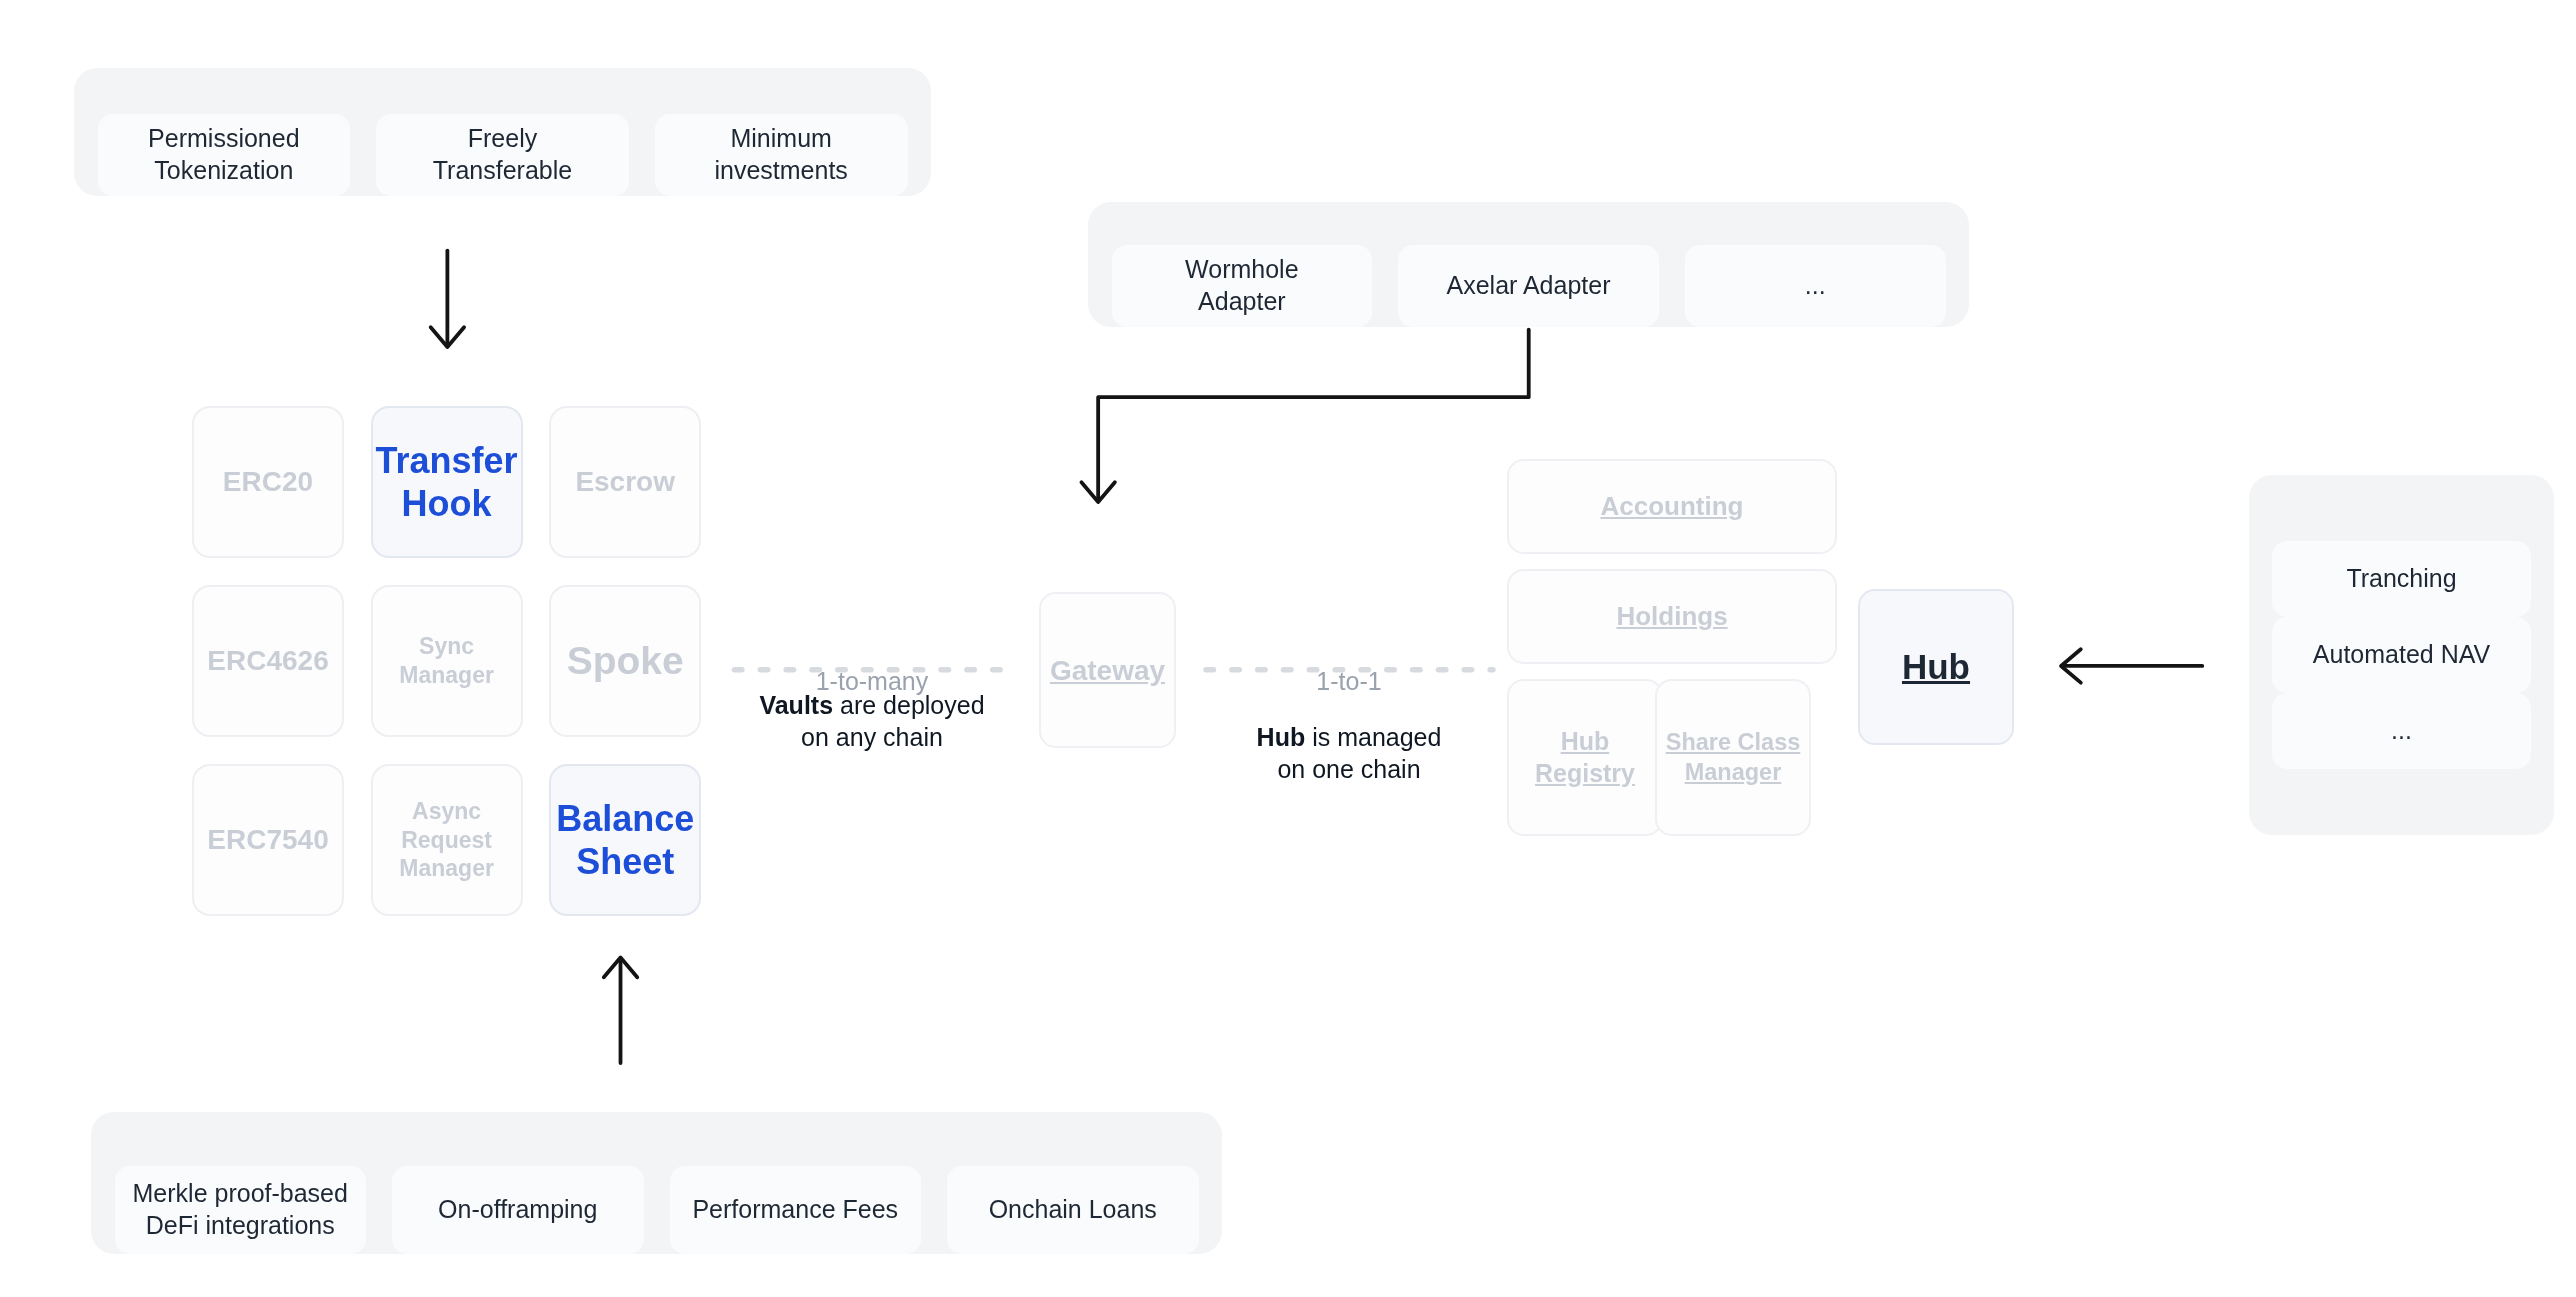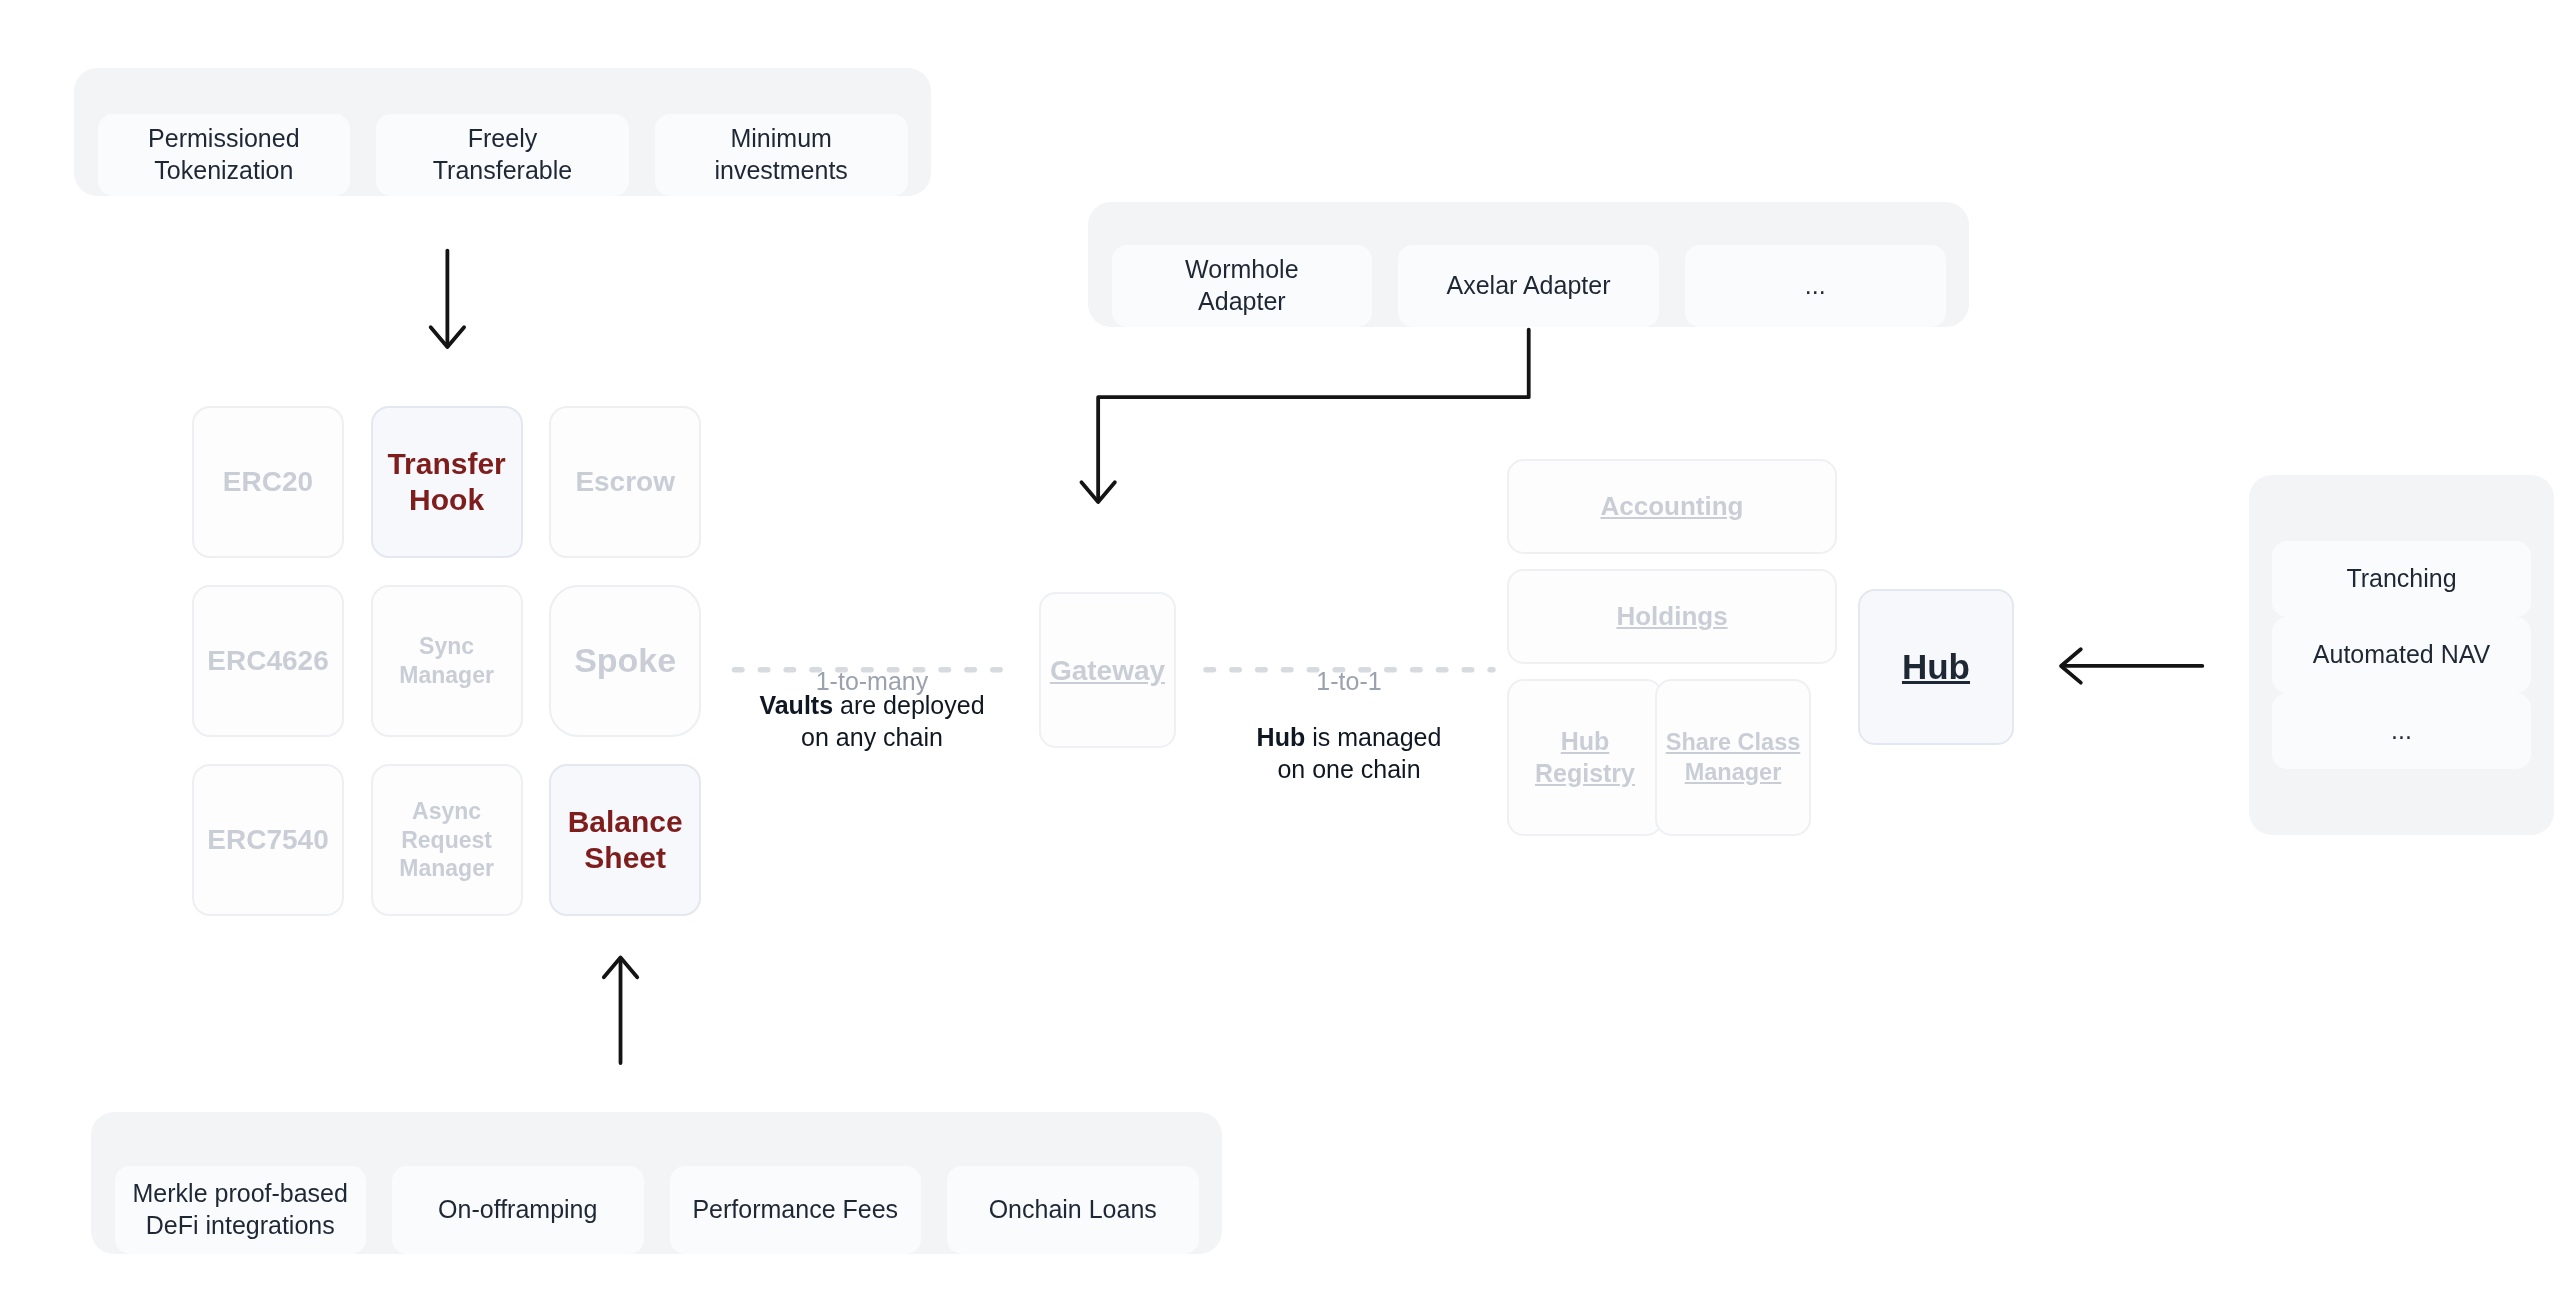--- a/index.html
+++ b/index.html
@@ -17,23 +17,23 @@
   .panel--col .chip{flex:none;height:76px;width:100%;padding:0;}
   .chip span{display:inline-block;}
   .chip--w2 span{max-width:166px;}
   .chip--wide2 span{max-width:237px;}
 
   .grid{position:absolute;left:192px;top:406px;width:509px;height:510px;display:grid;
         grid-template-columns:repeat(3,152px);grid-template-rows:repeat(3,152px);gap:27px 26.6px;}
   .cell{border-radius:18px;display:flex;align-items:center;justify-content:center;text-align:center;
         font-weight:700;background:#fdfdfe;border:2.3px solid #edeff2;color:#c9ced6;font-size:28px;
         line-height:1.15;padding:6px;box-sizing:border-box;}
-  .cell--hl{background:#f6f8fc;border-color:#e3e8f0;color:#7f1d1d;font-size:30px;line-height:1.2;}
+  .cell--hl{background:#f6f8fc;border-color:#e3e8f0;color:#1d4ed8;font-size:36px;line-height:1.2;}
   .cell--sm{font-size:23px;line-height:1.25;}
-  .cell--lg{font-size:34px;border-radius:29px;}
+  .cell--lg{font-size:39px;}
 
   .node{position:absolute;display:flex;align-items:center;justify-content:center;text-align:center;
         font-weight:700;box-sizing:border-box;border-radius:16.7px;line-height:1.25;padding:4.6px;text-decoration:underline;}
   .node--muted{background:#fdfdfe;border:2.3px solid #eef0f3;color:#c9ced6;}
   .node--hl{background:#f6f8fc;border:2.3px solid #e3e8f0;color:#1e2734;}
 
   #gateway{left:1039px;top:592px;width:137px;height:156px;font-size:28px;}
   #box-accounting{left:1507px;top:459px;width:330px;height:95px;font-size:26px;}
   #box-holdings{left:1507px;top:569px;width:330px;height:95px;font-size:26px;}
   #box-hub-registry{left:1507px;top:679px;width:156px;height:157px;font-size:25px;}

